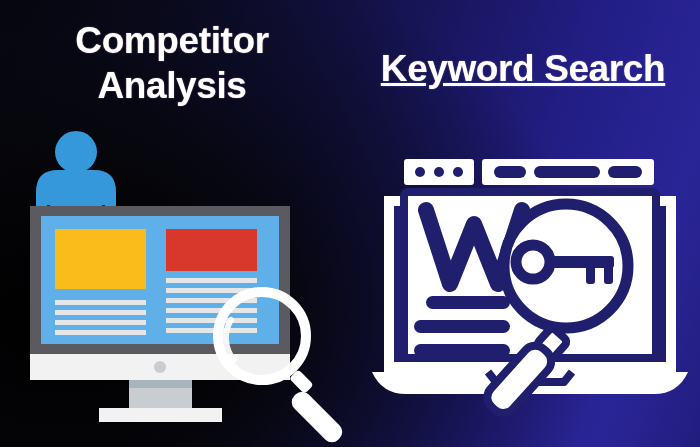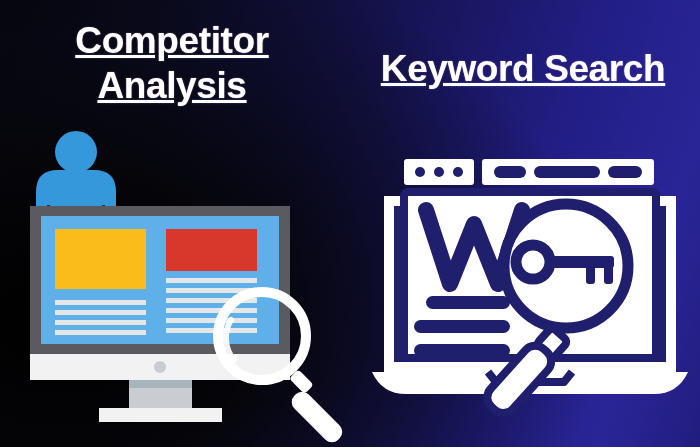--- a/index.html
+++ b/index.html
@@ -33,21 +33,20 @@
     white-space: pre-line;
     margin: 0;
   }
   #title-left {
     left: 22px;
     top: 18px;
     width: 300px;
     text-align: center;
     font-size: 37px;
     line-height: 1.22;
-    text-decoration: underline;
   }
   #title-right {
     left: 360px;
     top: 46px;
     width: 326px;
     text-align: center;
     font-size: 37px;
     line-height: 1.22;
     text-decoration: underline;
   }

